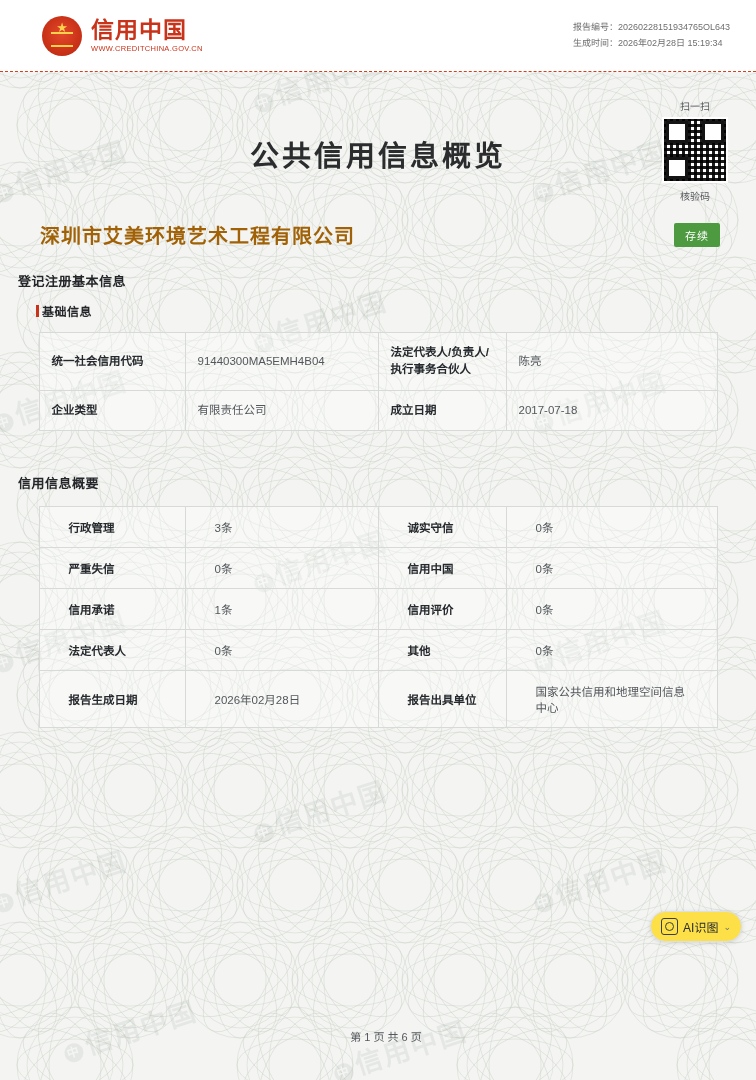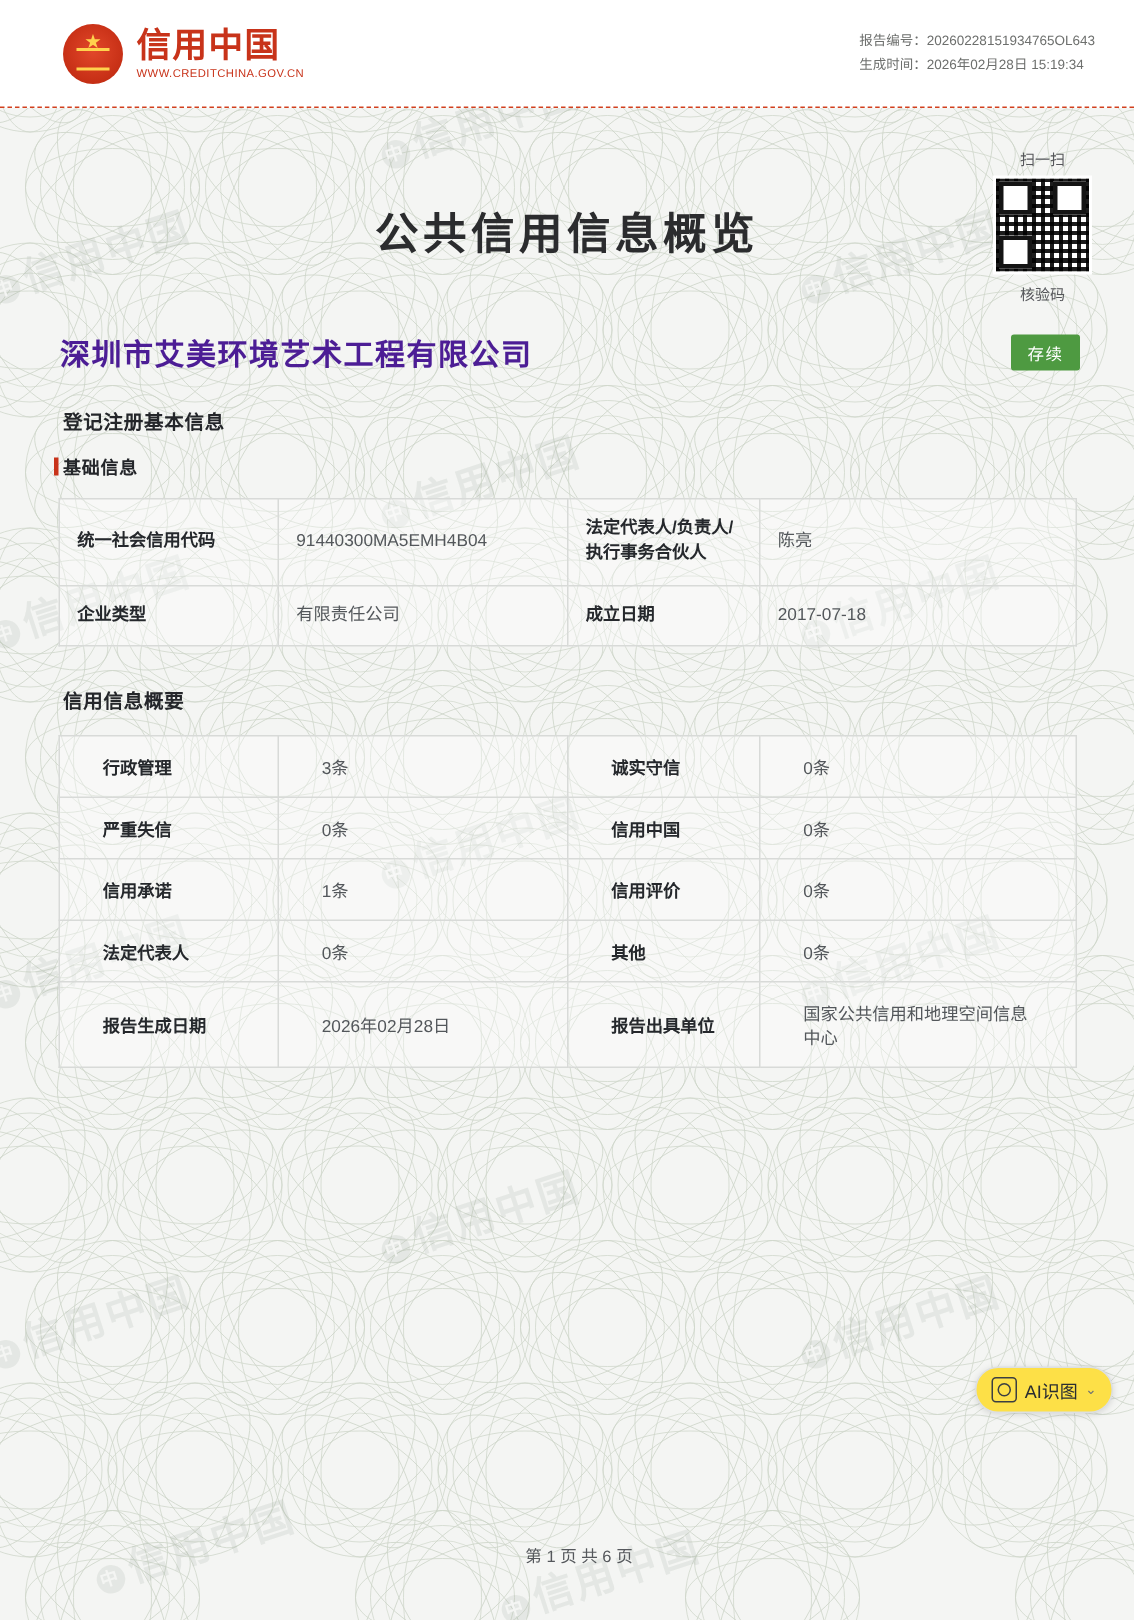--- a/index.html
+++ b/index.html
@@ -168,39 +168,39 @@
 
   
   .company-row {
     display: flex;
     align-items: center;
     padding: 46px 36px 0 40px;
   }
   .company-name {
     font-size: 20px;
     font-weight: bold;
-    color: #4c1d95;
+    color: #a16207;
     letter-spacing: 1px;
   }
   .status-badge {
     margin-left: auto;
     background: #4e9a41;
     color: #fff;
     font-size: 11px;
     padding: 4px 11px;
     border-radius: 2px;
     letter-spacing: 1px;
   }
 
   
   .section-title {
     font-size: 13px;
     font-weight: bold;
     color: #24262a;
-    padding: 22px 0 0 42px;
+    padding: 22px 0 0 18px;
     letter-spacing: 0.5px;
   }
   .sub-title {
     font-size: 12px;
     font-weight: bold;
     color: #24262a;
     padding: 12px 0 0 42px;
     position: relative;
     letter-spacing: 0.5px;
   }
@@ -210,21 +210,21 @@
     left: 36px;
     top: 15px;
     width: 3px;
     height: 12px;
     background: #c8331a;
   }
 
   
   table.info {
     width: 678px;
-    margin: 13px auto 0 auto;
+    margin: 13px auto 16px auto;
     border-collapse: collapse;
     table-layout: fixed;
     background: rgba(255,255,255,0.35);
   }
   table.info td {
     border: 1px solid #d8dad8;
     font-size: 11.5px;
     color: #3e4246;
     padding: 11px 12px;
     vertical-align: middle;

